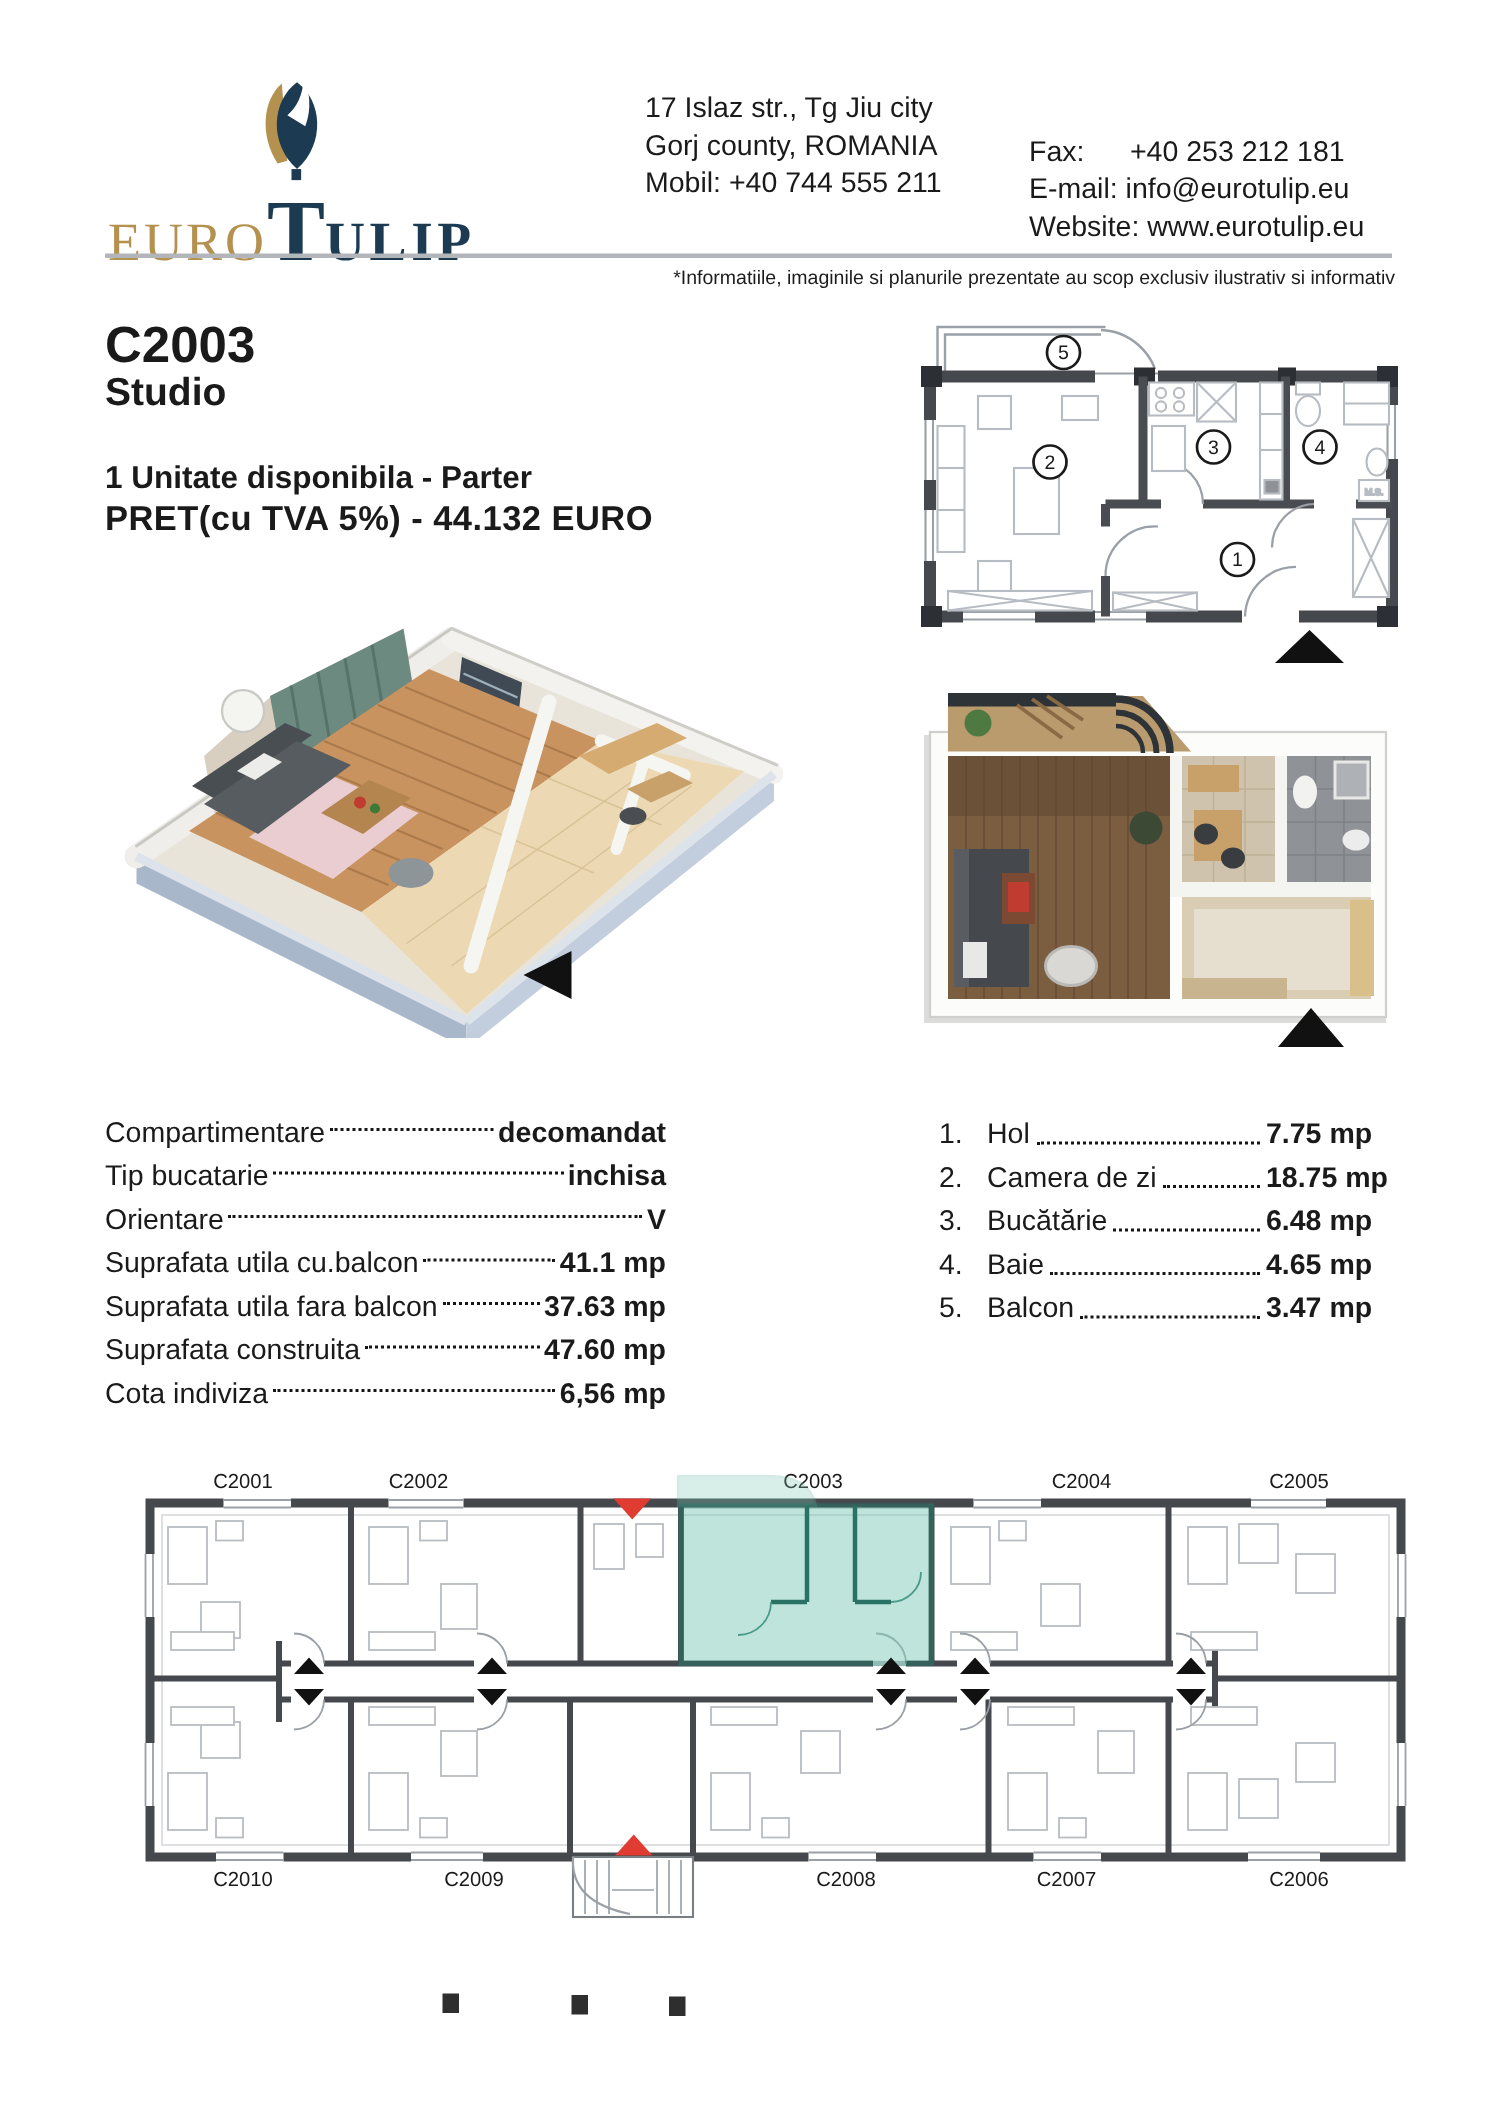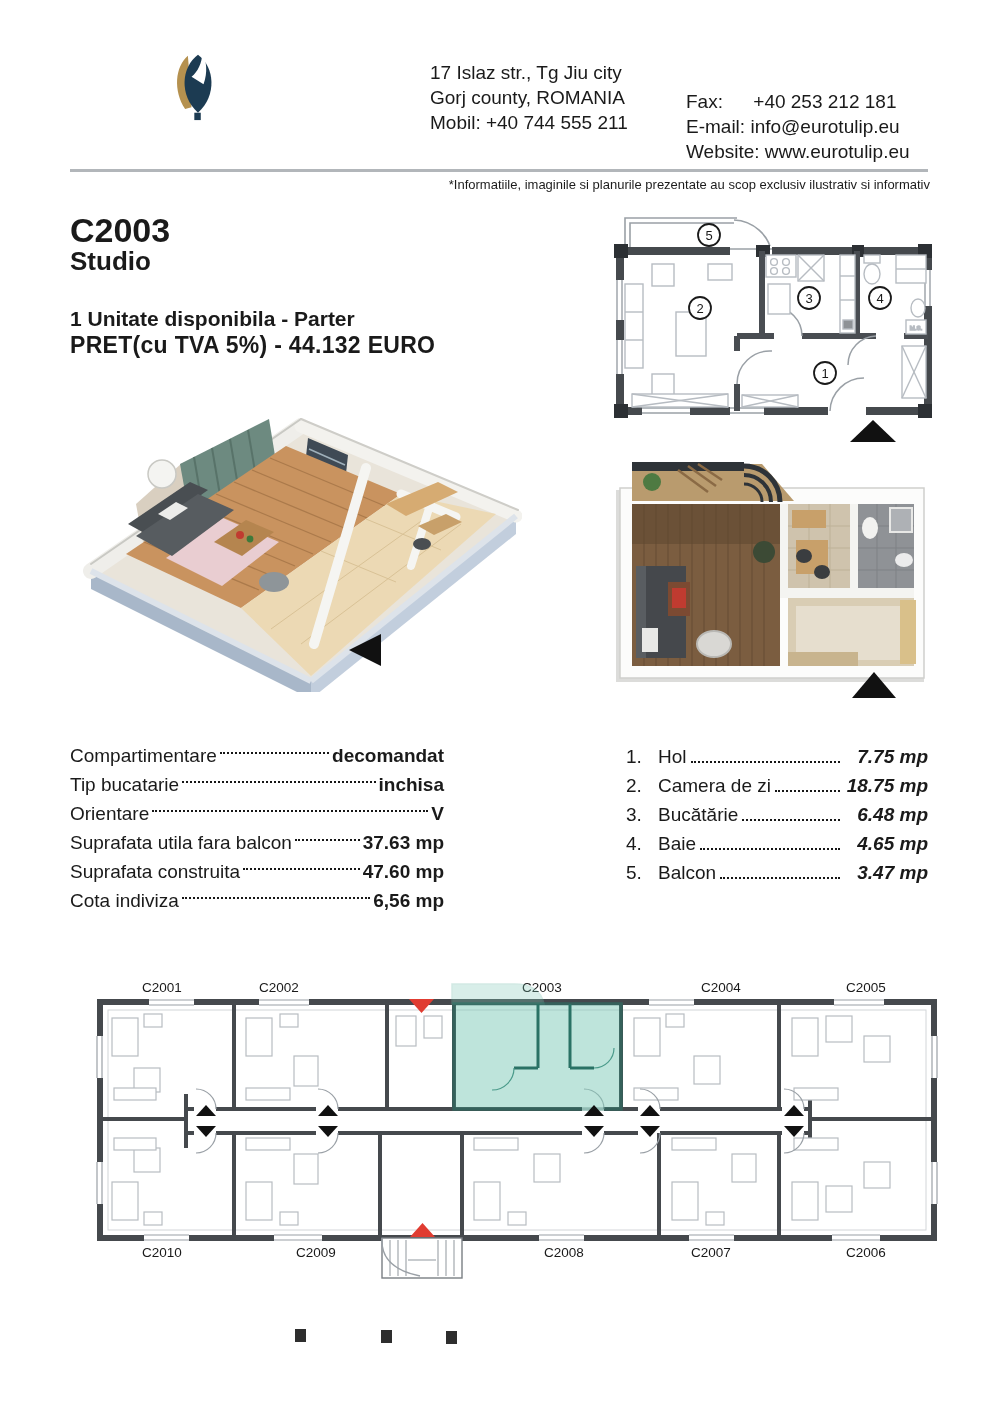--- a/index.html
+++ b/index.html
@@ -36,41 +36,44 @@
 
   
   .details-list{left:70px;top:741px;width:374px;}
   .detail-row{display:flex;align-items:center;font-size:19px;height:29px;}
   .detail-row .lead{flex:1;border-bottom:2.6px dotted #161616;margin:0 3px 5px 3px;min-width:12px;}
   .detail-row .val{font-weight:bold;white-space:nowrap;}
   .rooms-list{left:626px;top:739px;width:302px;}
   .room-row{display:flex;align-items:flex-end;font-size:19px;height:29px;}
   .room-row .no{width:32px;}
   .room-row .lead{flex:1;border-bottom:2.6px dotted #161616;margin:0 4px 5px 4px;min-width:12px;}
-  .room-row .area{font-weight:bold;white-space:nowrap;text-align:right;min-width:84px;font-style:italic;}
+  .room-row .area{font-weight:bold;white-space:nowrap;min-width:84px;}
 
   
   .plan2d{left:612px;top:208px;}
   .render3d{left:66px;top:386px;}
   .topview3d{left:612px;top:456px;}
   .buildingplan{left:94px;top:976px;}
 
   .footer-mark{width:11px;height:13px;background:#2e2e2e;}
   svg text{font-family:"Liberation Sans", sans-serif;}
 </style>
 </head>
 <body>
 
 <div class="abs logo-block">
   <svg class="tulip-icon" width="56" height="92" viewBox="0 0 60 100">
     <path d="M16,62 C3,42 5,16 19,4 C21,26 21,46 23,60 Z" fill="#b5914f"></path>
     <path d="M30,3 C12,16 9,47 30,66 C51,47 48,16 30,3 Z" fill="#1c3b52"></path>
     <path d="M35,0 C34,13 30,21 23,27 L36,35 C41,22 39,9 35,0 Z" fill="#ffffff"></path>
     <rect x="26" y="66" width="7" height="8" fill="#1c3b52"></rect>
   </svg>
+  <div class="logo-text">
+    <span class="logo-euro">EURO</span><span class="logo-t">T</span><span class="logo-ulip">ULIP</span>
+  </div>
 </div>
 
 <div class="abs company-block">
   <div class="company-line">17 Islaz str., Tg Jiu city</div>
   <div class="company-line">Gorj county, ROMANIA</div>
   <div class="company-line">Mobil: +40 744 555 211</div>
 </div>
 
 <div class="abs contact-block">
   <div class="contact-line"><span class="lbl">Fax:</span> <span>+40 253 212 181</span></div>
@@ -386,20 +389,25 @@
     </div>
   <div class="detail-row">
       <span>Tip bucatarie</span>
       <span class="lead"></span>
       <span class="val">inchisa</span>
     </div>
   <div class="detail-row">
       <span>Orientare</span>
       <span class="lead"></span>
       <span class="val">V</span>
+    </div>
+  <div class="detail-row">
+      <span>Suprafata utila cu.balcon</span>
+      <span class="lead"></span>
+      <span class="val">41.1 mp</span>
     </div>
   <div class="detail-row">
       <span>Suprafata utila fara balcon</span>
       <span class="lead"></span>
       <span class="val">37.63 mp</span>
     </div>
   <div class="detail-row">
       <span>Suprafata construita</span>
       <span class="lead"></span>
       <span class="val">47.60 mp</span>

